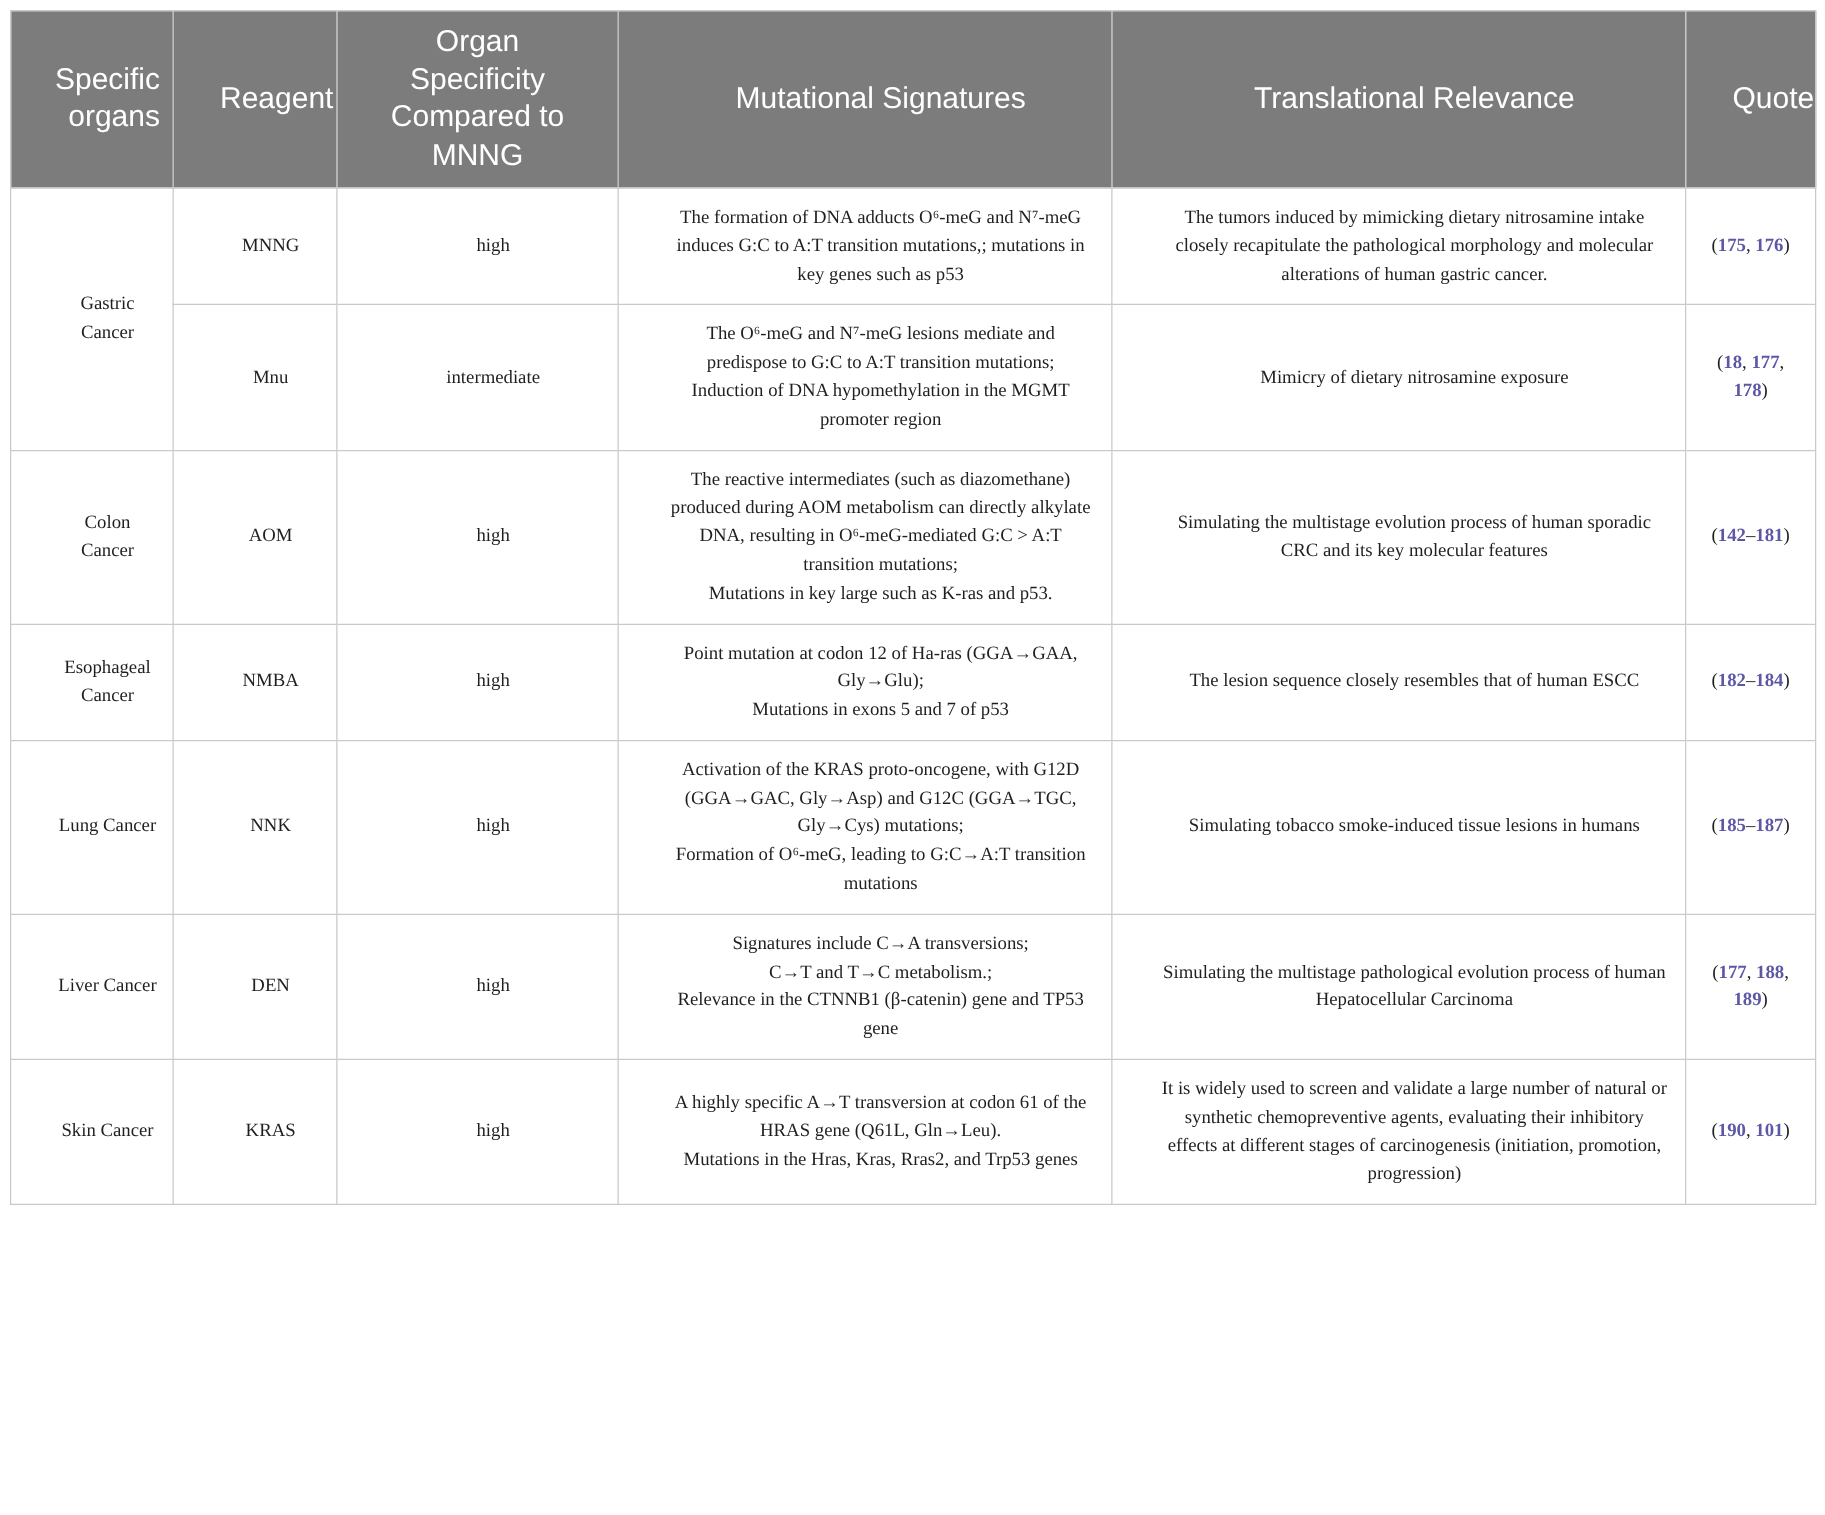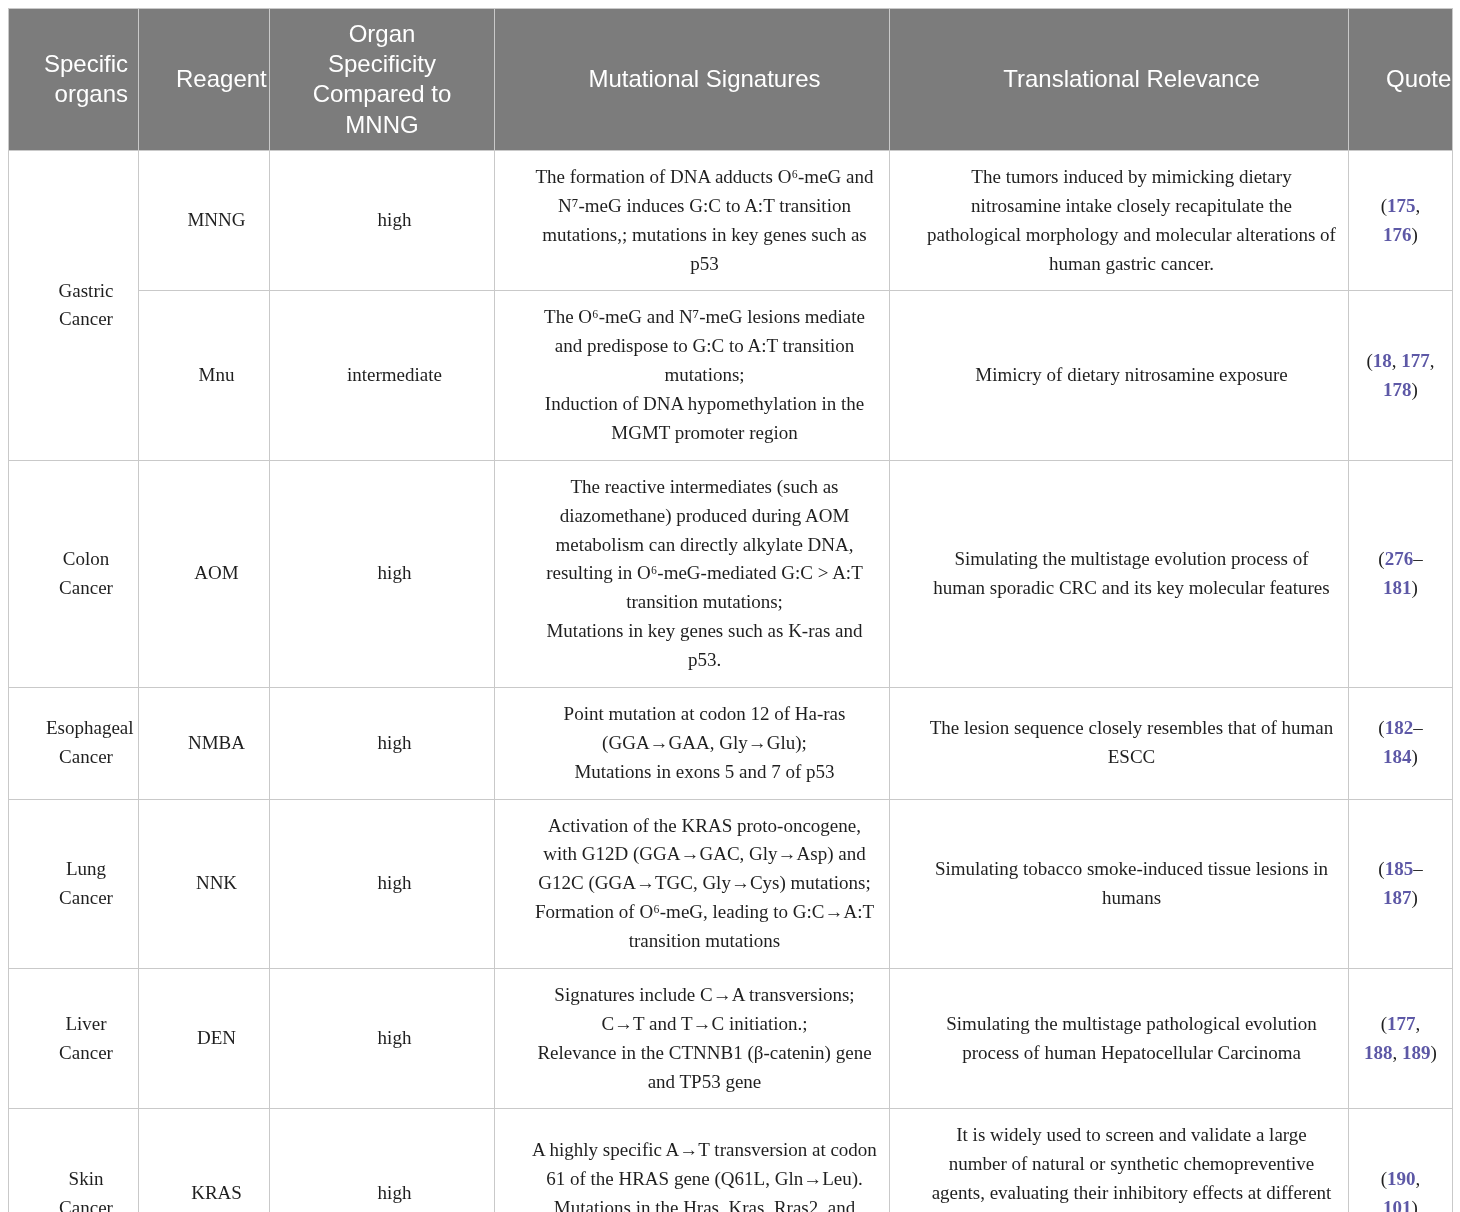--- a/index.html
+++ b/index.html
@@ -39,21 +39,21 @@
     height:140px;
   }
   thead th.col-organ{
     text-align:right;
     padding:10px 10px 10px 16px;
   }
   thead th.col-specificity{
     padding:10px 22px;
   }
   tbody td{
-    font-size:19px;
+    font-size:15px;
     line-height:1.52;
     color:var(--body-text);
     text-align:center;
     vertical-align:middle;
     padding:12px 12px;
   }
   tbody td.col-quote{
     padding:12px 14px;
   }
   tbody td.col-signatures div{
@@ -109,24 +109,24 @@
           </td>
           <td class="col-relevance">Mimicry of dietary nitrosamine exposure</td>
           <td class="col-quote">(<a class="cite" href="#">18</a>, <a class="cite" href="#">177</a>, <a class="cite" href="#">178</a>)</td>
         </tr>
         <tr>
           <td class="col-organ">Colon Cancer</td>
           <td class="col-reagent">AOM</td>
           <td class="col-specificity">high</td>
           <td class="col-signatures">
             <div>The reactive intermediates (such as diazomethane) produced during AOM metabolism can directly alkylate DNA, resulting in O⁶-meG-mediated G:C &gt; A:T transition mutations;</div>
-            <div>Mutations in key genes such as K-ras and p53.</div>
+            <div>Mutations in key large such as K-ras and p53.</div>
           </td>
           <td class="col-relevance">Simulating the multistage evolution process of human sporadic CRC and its key molecular features</td>
-          <td class="col-quote">(<a class="cite" href="#">276</a>–<a class="cite" href="#">181</a>)</td>
+          <td class="col-quote">(<a class="cite" href="#">142</a>–<a class="cite" href="#">181</a>)</td>
         </tr>
         <tr>
           <td class="col-organ">Esophageal Cancer</td>
           <td class="col-reagent">NMBA</td>
           <td class="col-specificity">high</td>
           <td class="col-signatures">
             <div>Point mutation at codon 12 of Ha-ras (GGA→GAA, Gly→Glu);</div>
             <div>Mutations in exons 5 and 7 of p53</div>
           </td>
           <td class="col-relevance">The lesion sequence closely resembles that of human ESCC</td>
@@ -142,21 +142,21 @@
           </td>
           <td class="col-relevance">Simulating tobacco smoke-induced tissue lesions in humans</td>
           <td class="col-quote">(<a class="cite" href="#">185</a>–<a class="cite" href="#">187</a>)</td>
         </tr>
         <tr>
           <td class="col-organ">Liver Cancer</td>
           <td class="col-reagent">DEN</td>
           <td class="col-specificity">high</td>
           <td class="col-signatures">
             <div>Signatures include C→A transversions;</div>
-            <div>C→T and T→C initiation.;</div>
+            <div>C→T and T→C metabolism.;</div>
             <div>Relevance in the CTNNB1 (β-catenin) gene and TP53 gene</div>
           </td>
           <td class="col-relevance">Simulating the multistage pathological evolution process of human Hepatocellular Carcinoma</td>
           <td class="col-quote">(<a class="cite" href="#">177</a>, <a class="cite" href="#">188</a>, <a class="cite" href="#">189</a>)</td>
         </tr>
         <tr>
           <td class="col-organ">Skin Cancer</td>
           <td class="col-reagent">KRAS</td>
           <td class="col-specificity">high</td>
           <td class="col-signatures">

